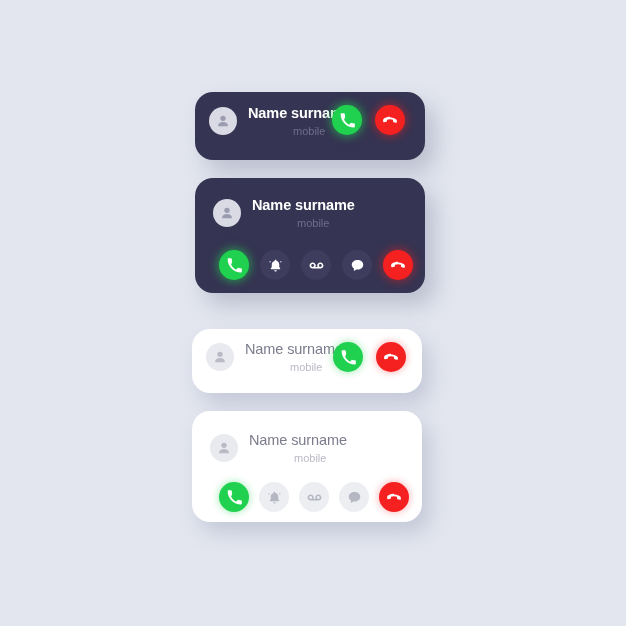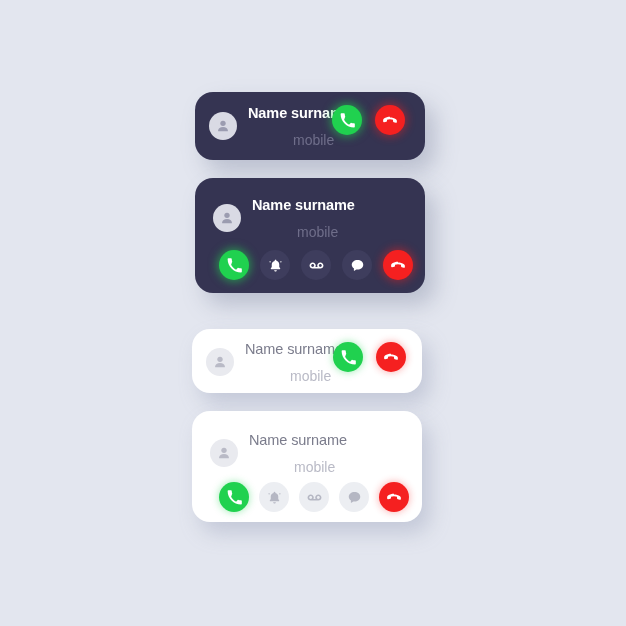--- a/index.html
+++ b/index.html
@@ -78,22 +78,22 @@
     margin-left: 11px;
     line-height: 1;
   }
   .name-primary {
     font-size: 14.5px;
     font-weight: bold;
     letter-spacing: -0.1px;
     white-space: nowrap;
   }
   .name-secondary {
-    font-size: 14px;
-    margin-top: 12px;
+    font-size: 11px;
+    margin-top: 5px;
     white-space: nowrap;
     padding-left: 45px;
   }
   .card.dark .name-primary   { color: #ffffff; }
   .card.dark .name-secondary { color: #6f6e8a; }
   .card.light .name-primary   { color: #7b7c8c; font-weight: normal; }
   .card.light .name-secondary { color: #b9bac6; }
 
   
   .btn {

